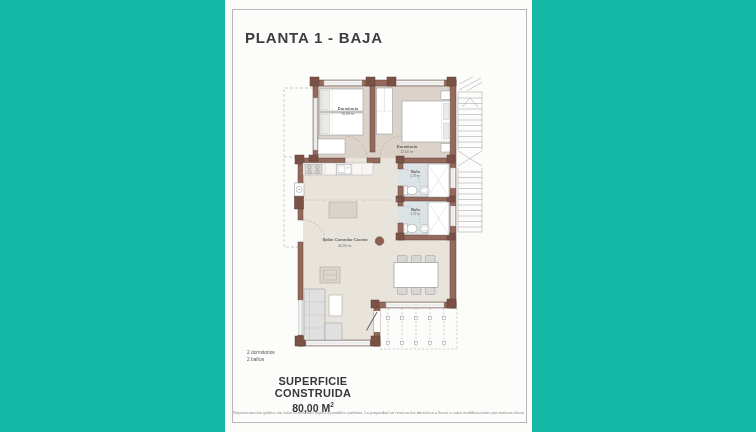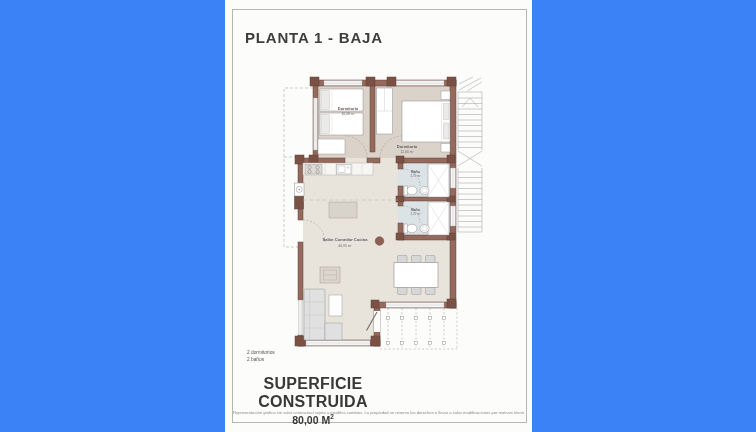--- a/index.html
+++ b/index.html
@@ -1,25 +1,25 @@
 <!DOCTYPE html>
 <html><head>
 <meta charset="utf-8">
 <style>
   html,body{margin:0;padding:0;}
-  .canvas{position:relative;width:756px;height:432px;background:#3b82f6;overflow:hidden;
+  .canvas{position:relative;width:756px;height:432px;background:#14b8a6;overflow:hidden;
           font-family:"Liberation Sans",sans-serif;}
   .sheet{position:absolute;left:225px;top:0;width:307px;height:432px;background:#fcfcfb;}
   .sheet-border{position:absolute;left:7px;top:9px;right:5px;bottom:9px;border:1px solid #b6b6b6;}
   .plan-title{position:absolute;left:20px;top:29px;font-size:15px;font-weight:bold;
               letter-spacing:.8px;color:#3e3e3e;white-space:nowrap;}
   .plan-svg{position:absolute;left:45px;top:64px;}
   .summary{position:absolute;left:22px;top:350px;font-size:4.8px;line-height:6.5px;color:#555;}
   .superficie{position:absolute;left:22px;top:375px;width:132px;text-align:center;color:#383838;}
-  .superficie .lbl{font-size:16px;font-weight:bold;letter-spacing:.3px;}
+  .superficie .lbl{font-size:11px;font-weight:bold;letter-spacing:.3px;}
   .superficie .val{font-size:10.5px;font-weight:bold;margin-top:2px;}
   .superficie sup{font-size:6.5px;}
   .disclaimer{position:absolute;left:8px;right:8px;top:410px;font-size:4.15px;color:#8a8a8a;
               text-align:center;white-space:nowrap;overflow:hidden;}
   svg text{font-family:"Liberation Sans",sans-serif;}
 </style>
 </head>
 <body>
 
 <div class="canvas">

